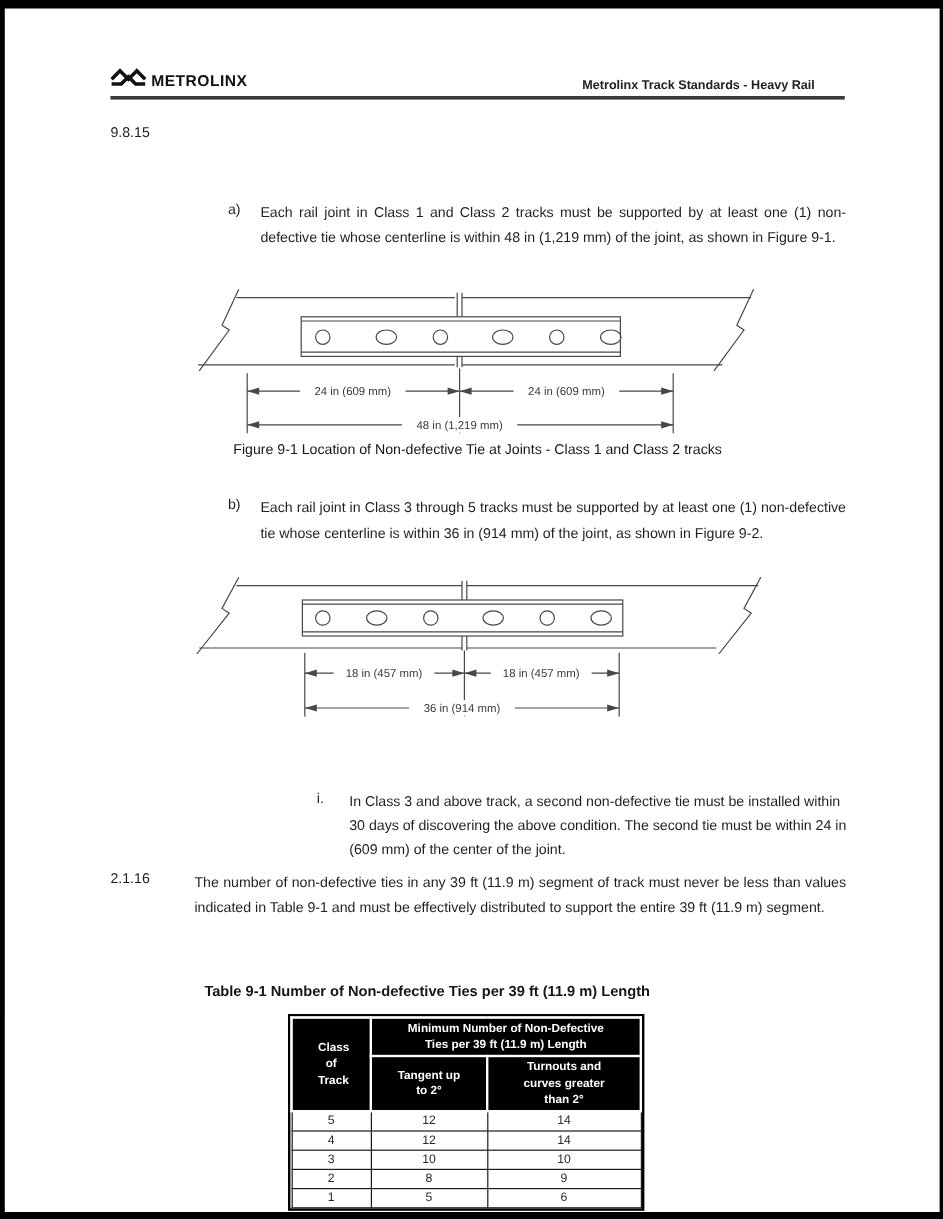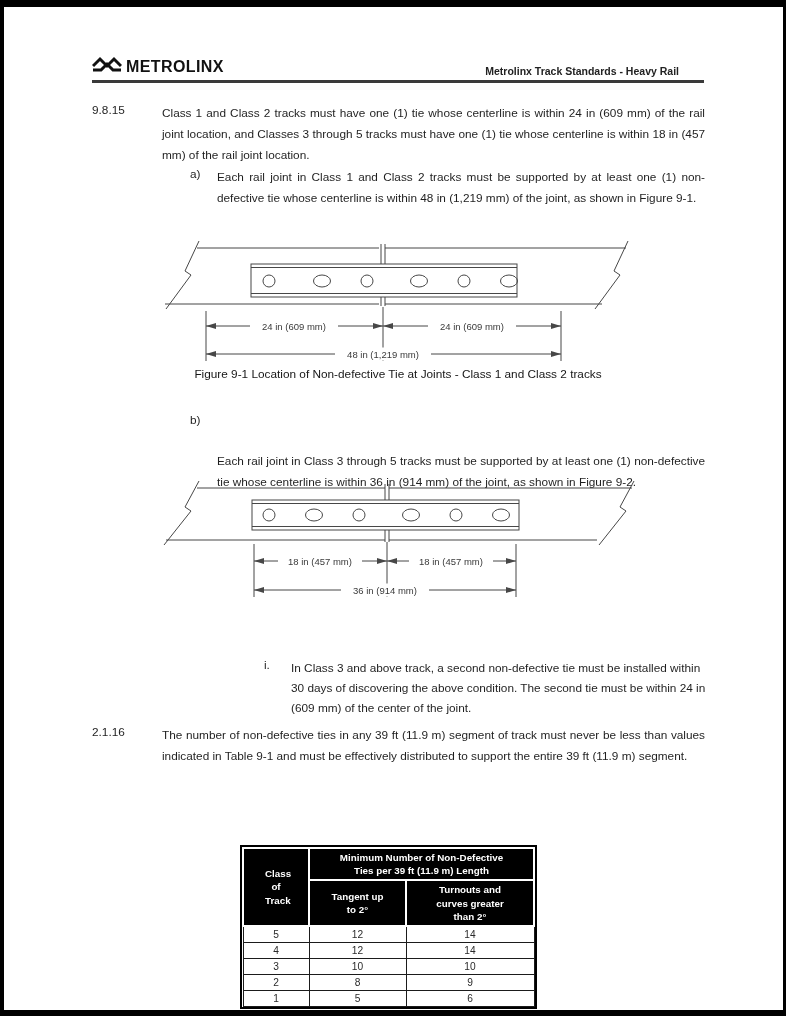--- a/index.html
+++ b/index.html
@@ -10,21 +10,21 @@
     background:#fff;
     border-style:solid;border-color:#000;
     border-width:7px 3px 6px 4px;
     font-family:"Liberation Sans","DejaVu Sans",sans-serif;
     color:#1f1f1f;
     overflow:hidden;
   }
   .abs{position:absolute;}
   
   .brand{display:flex;align-items:center;gap:4px;}
-  .brand-text{font-size:16px;font-weight:bold;letter-spacing:.4px;color:#111;}
+  .brand-text{font-size:13px;font-weight:bold;letter-spacing:.4px;color:#111;}
   .doc-title{font-size:10.5px;font-weight:600;color:#222;}
   .rule{height:2.5px;background:#3a3a3a;}
   
   .clause-num{font-size:11.8px;color:#1f1f1f;}
   .para{font-size:11.8px;line-height:21px;text-align:justify;color:#1f1f1f;}
   .para-left{font-size:11.8px;line-height:20px;color:#1f1f1f;}
   .item-label{font-size:11.8px;color:#1f1f1f;}
   .caption{font-size:11.8px;font-weight:normal;text-align:center;color:#161616;}
   .table-title{font-size:12.2px;font-weight:bold;text-align:center;color:#161616;}
   
@@ -55,21 +55,20 @@
         <polyline points="1,10 8,3 15,10 22,3 29,10" fill="none" stroke="#111" stroke-width="3"></polyline>
         <polyline points="1,14 9,14 15,8 21,14 29,14" fill="none" stroke="#111" stroke-width="3"></polyline>
       </svg>
     </span>
     <span class="brand-text">METROLINX</span>
   </div>
   <div class="abs doc-title" style="right:104px;top:58px;">Metrolinx Track Standards - Heavy Rail</div>
   <div class="abs rule" style="left:88px;top:73px;width:612px;"></div>
 
   <div class="abs clause-num" style="left:88px;top:96px;">9.8.15</div>
-  <div class="abs para" style="left:158px;top:96px;width:543px;">Class 1 and Class 2 tracks must have one (1) tie whose centerline is within 24 in (609 mm) of the rail joint location, and Classes 3 through 5 tracks must have one (1) tie whose centerline is within 18 in (457 mm) of the rail joint location.</div>
 
   <div class="abs item-label" style="left:186px;top:160px;">a)</div>
   <div class="abs para" style="left:213px;top:160px;width:488px;">Each rail joint in Class 1 and Class 2 tracks must be supported by at least one (1) non-defective tie whose centerline is within 48 in (1,219 mm) of the joint, as shown in Figure 9-1.</div>
 
   <div class="abs fig" style="left:148px;top:230px;">
     <svg width="492" height="126" viewBox="0 0 492 126">
       <g>
         <path d="M45,11 H227 M233,11 H474 M13,67 H227 M233,67 H450"></path>
         <polyline points="47,4 33,34 39,38 14,72"></polyline>
         <polyline points="476,4 462,34 468,38 443,72"></polyline>
@@ -100,21 +99,21 @@
         <polygon points="54,117 64,114 64,120"></polygon>
         <polygon points="409,117 399,114 399,120"></polygon>
         <rect class="mask" x="183" y="110.5" width="96" height="13"></rect>
         <text x="231" y="120.5" text-anchor="middle">48 in (1,219 mm)</text>
       </g>
     </svg>
   </div>
   <div class="abs caption" style="left:88px;top:360px;width:612px;">Figure 9-1 Location of Non-defective Tie at Joints - Class 1 and Class 2 tracks</div>
 
   <div class="abs item-label" style="left:186px;top:406px;">b)</div>
-  <div class="abs para" style="left:213px;top:406px;width:488px;margin-top:38px;">Each rail joint in Class 3 through 5 tracks must be supported by at least one (1) non-defective tie whose centerline is within 36 in (914 mm) of the joint, as shown in Figure 9-2.</div>
+  <div class="abs para" style="left:213px;top:406px;width:488px;">Each rail joint in Class 3 through 5 tracks must be supported by at least one (1) non-defective tie whose centerline is within 36 in (914 mm) of the joint, as shown in Figure 9-2.</div>
 
   <div class="abs fig" style="left:140px;top:470px;">
     <svg width="500" height="122" viewBox="0 0 500 122">
       <g>
         <path d="M53,11 H241 M245,11 H488 M22,63 H241 M245,63 H453"></path>
         <polyline points="55,4 41,30 47,34 20,68"></polyline>
         <polyline points="490,4 476,30 482,34 455,68"></polyline>
         <path d="M241,7 V23 M245,7 V23 M241,53 V65 M245,53 V65"></path>
       </g>
       <g>
@@ -146,20 +145,21 @@
       </g>
     </svg>
   </div>
 
   <div class="abs item-label" style="left:260px;top:651px;">i.</div>
   <div class="abs para-left" style="left:287px;top:651px;width:416px;">In Class 3 and above track, a second non-defective tie must be installed within 30 days of discovering the above condition. The second tie must be within 24 in (609 mm) of the center of the joint.</div>
 
   <div class="abs clause-num" style="left:88px;top:718px;">2.1.16</div>
   <div class="abs para" style="left:158px;top:718px;width:543px;">The number of non-defective ties in any 39 ft (11.9 m) segment of track must never be less than values indicated in Table 9-1 and must be effectively distributed to support the entire 39 ft (11.9 m) segment.</div>
 
+  <div class="abs table-title" style="left:56px;top:812px;width:592px;">Table 9-1 Number of Non-defective Ties per 39 ft (11.9 m) Length</div>
   <div class="abs table-wrap" style="left:236px;top:838px;">
     <table class="ties-table" style="width:291px;">
       <colgroup>
           <col style="width:66px">
           <col style="width:97px">
           <col style="width:128px">
         </colgroup>
       <thead>
         <tr>
           <th rowspan="2">Class of Track</th>

